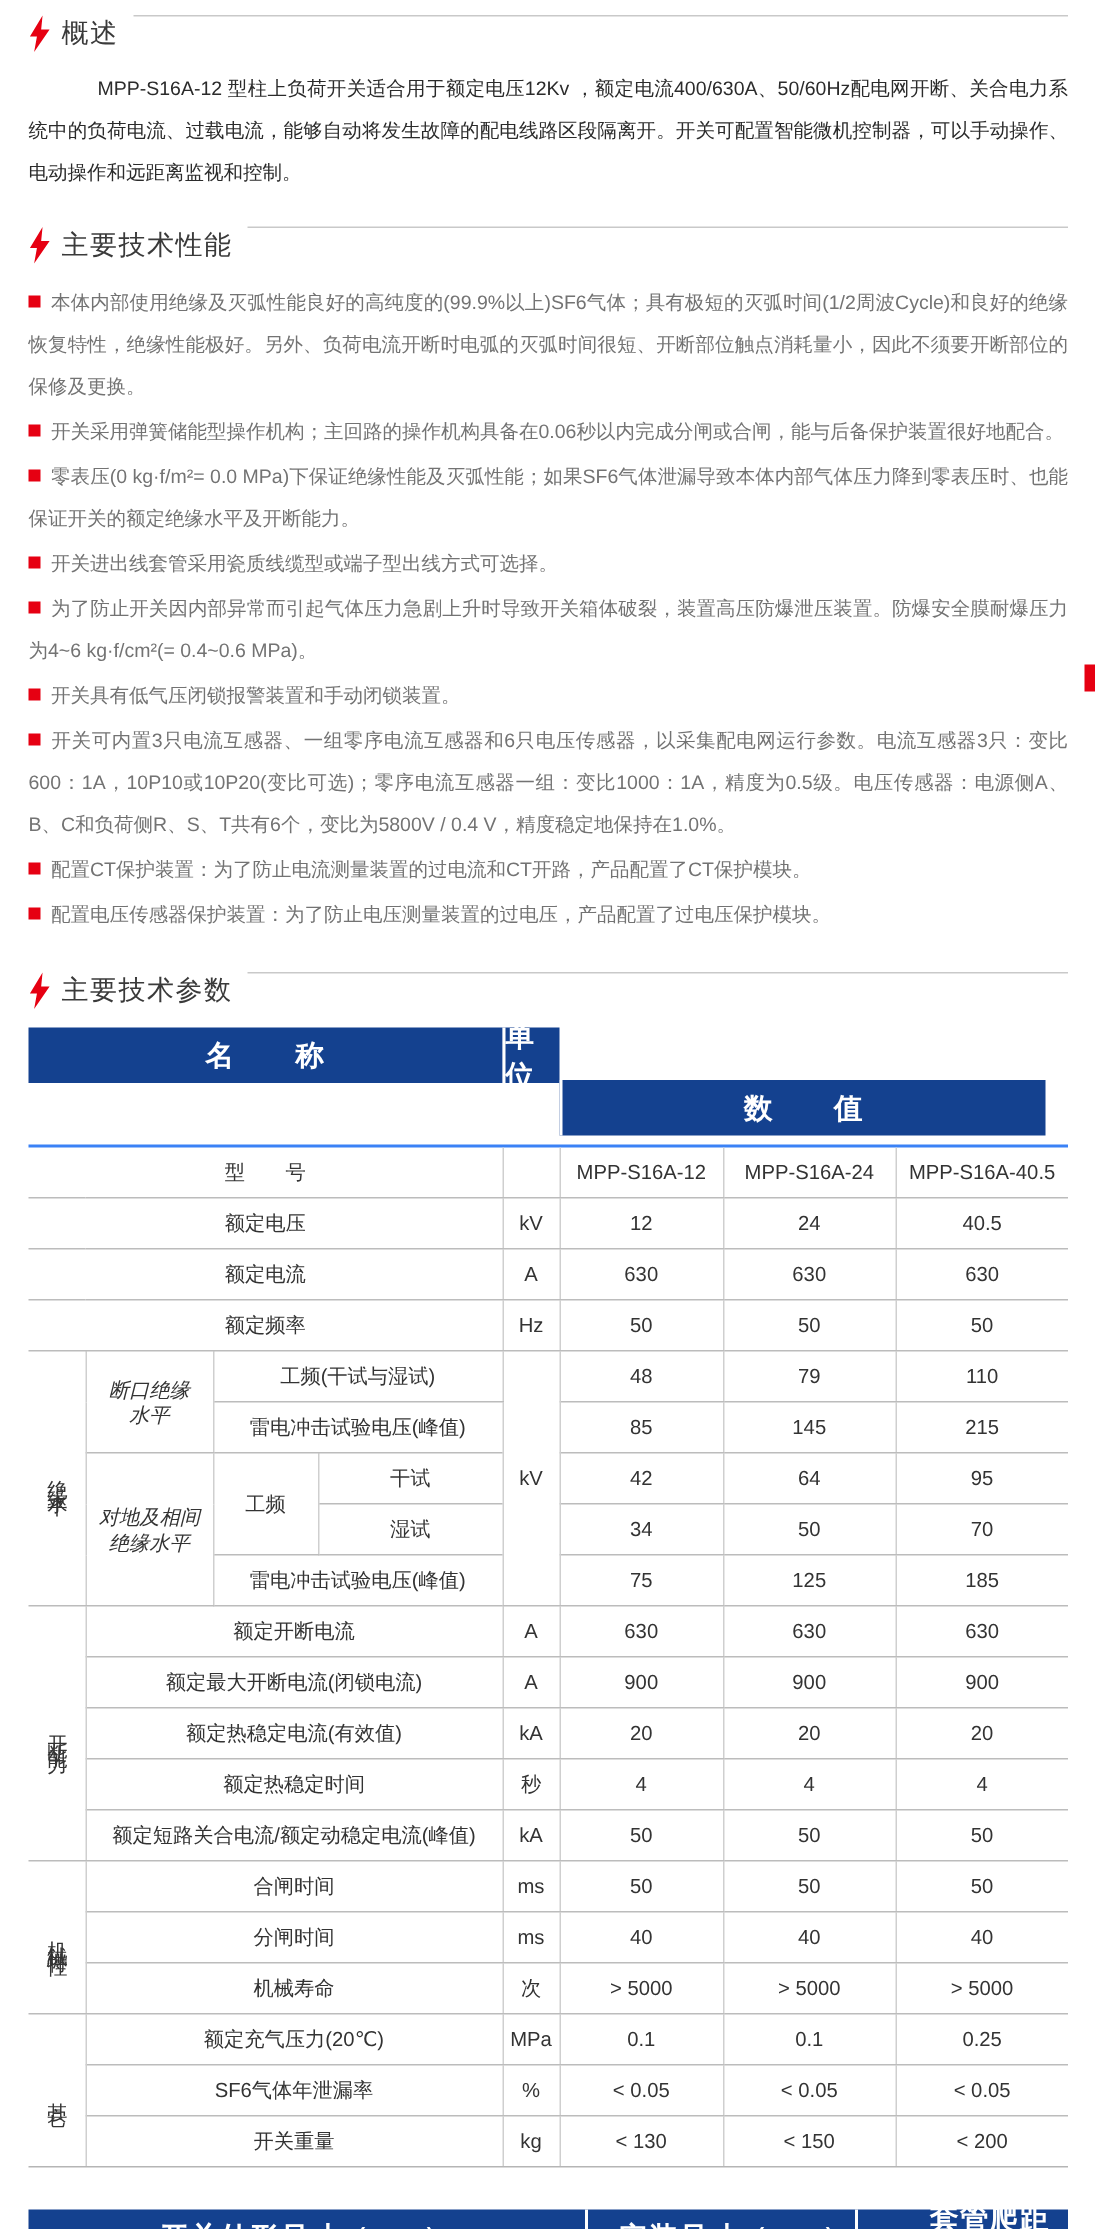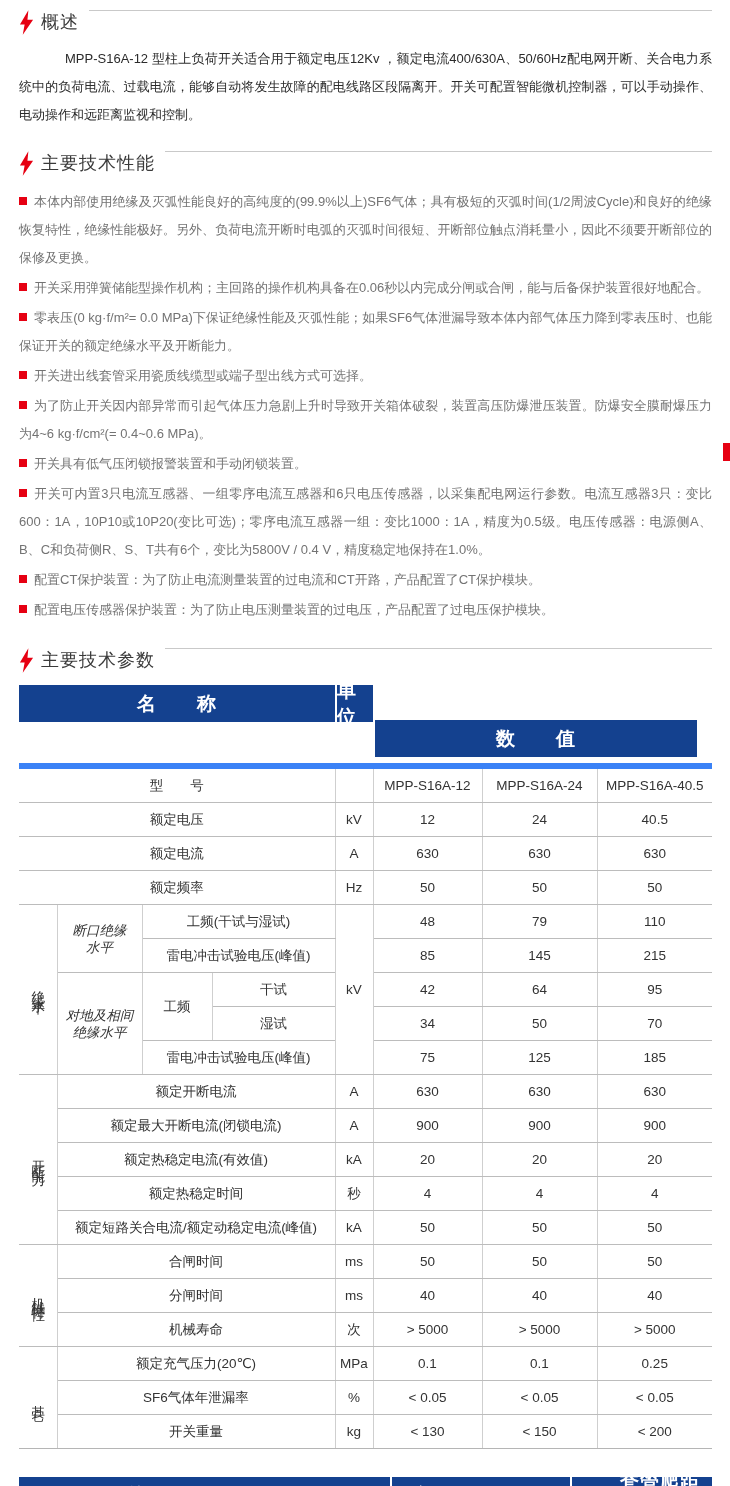--- a/index.html
+++ b/index.html
@@ -21,21 +21,21 @@
   .sq-icon{display:inline-block;width:8px;height:8px;background:#e60012;margin-right:7px;vertical-align:1px;}
 
   
   .blue-bar{display:flex;width:693px;margin-top:12px;}
   .blue-cell{background:#14418f;color:#ffffff;font-weight:bold;font-size:19px;
              display:flex;align-items:center;justify-content:center;height:37px;
              box-sizing:border-box;letter-spacing:1px;}
   .bc-sep{border-left:2px solid #ffffff;}
 
   
-  .tbl-wrap{border-top:6px solid #3b82f6;border-bottom:1px solid #b5b5b5;margin-top:6px;width:693px;}
+  .tbl-wrap{border-top:2px solid #3b82f6;border-bottom:1px solid #b5b5b5;margin-top:6px;width:693px;}
   table{border-collapse:collapse;border-style:hidden;table-layout:fixed;width:693px;}
   td{border-top:1px solid #bcbcbc;border-bottom:1px solid #bcbcbc;
      border-left:1px solid #cfcfcf;border-right:1px solid #cfcfcf;
      text-align:center;font-size:13.5px;color:#333333;height:31px;padding:1px 3px;
      vertical-align:middle;}
   .pre{white-space:pre-line;line-height:17px;font-style:italic;}
   .vcell{padding:0;}
   .vert{writing-mode:vertical-rl;text-orientation:upright;letter-spacing:4px;font-size:13.5px;color:#333;}
   .dim td{height:45px;}
   .dim tr.sub td{height:41px;}

